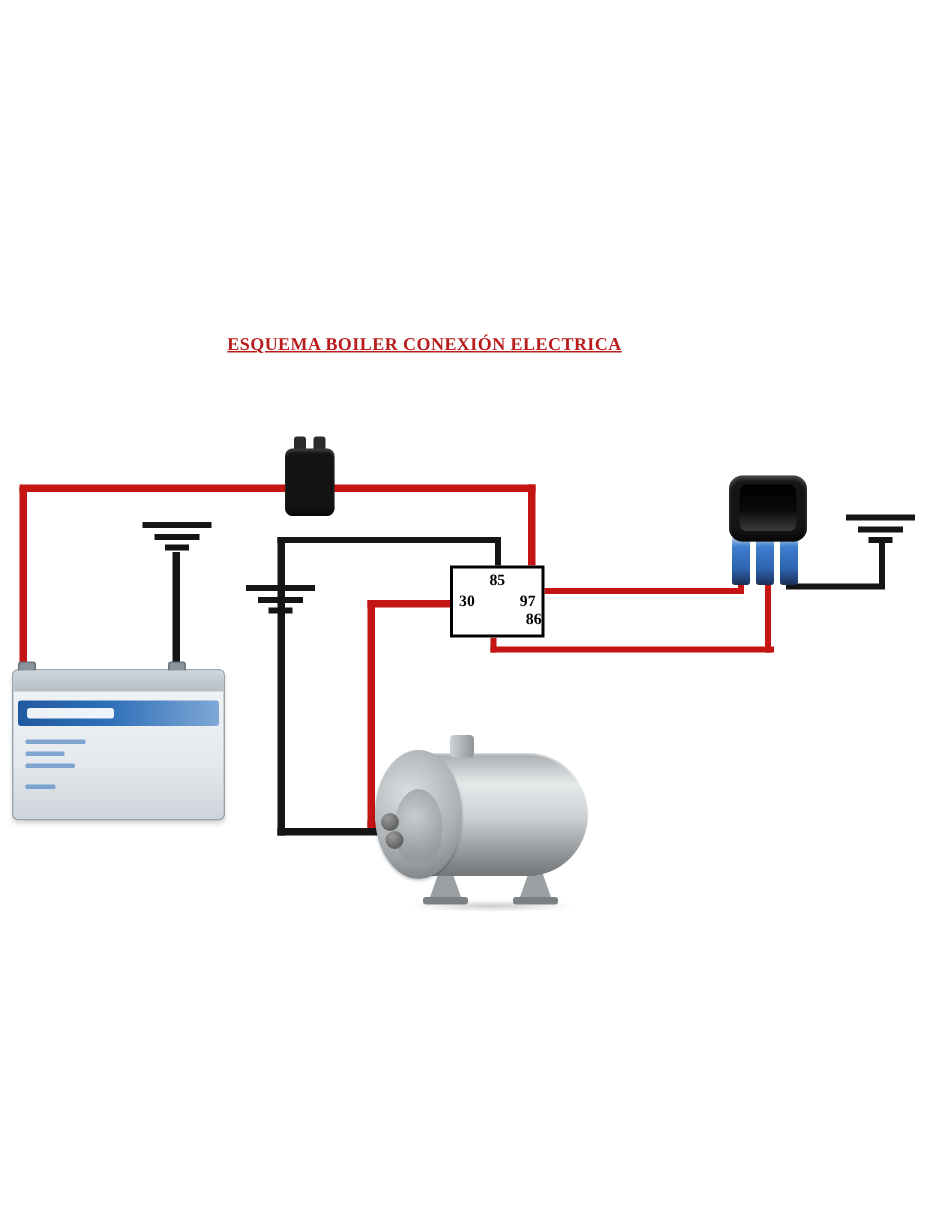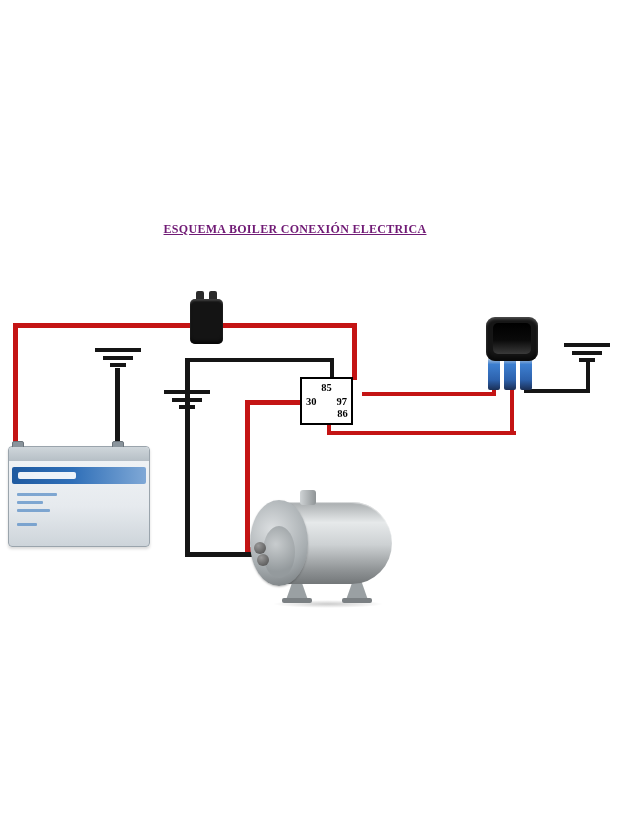--- a/index.html
+++ b/index.html
@@ -1,43 +1,43 @@
 <!DOCTYPE html>
 <html style="--wire-positive: #c41414; --wire-ground: #151515; --terminal-blue: #3d7fd0; --battery-blue: #2f6fb8;"><head>
 <meta charset="utf-8">
 <style>
   html,body{margin:0;padding:0;background:#fff;}
   .canvas{position:relative;width:622px;height:817px;background:#ffffff;overflow:hidden;
           font-family:"Liberation Serif",serif;}
   
-  .title{position:absolute;left:160px;top:222px;width:270px;text-align:center;
-         font:700 12px "Liberation Serif",serif;letter-spacing:.3px;color:#701a75;
+  .title{position:absolute;left:148px;top:222px;width:270px;text-align:center;
+         font:700 12px "Liberation Serif",serif;letter-spacing:.3px;color:#b91c1c;
          text-decoration:underline;}
   
   .wire{position:absolute;}
   .wire.red{background:var(--wire-positive,#c41414);}
   .wire.black{background:var(--wire-ground,#151515);}
   
   .ground{position:absolute;width:46px;height:20px;}
   .gbar{position:absolute;background:var(--wire-ground,#151515);height:4px;}
   .gbar.g1{left:0;top:0;width:46px;}
   .gbar.g2{left:8px;top:8px;width:30px;}
   .gbar.g3{left:15px;top:15px;width:16px;}
   
   .fuse-body{position:absolute;left:190px;top:299px;width:33px;height:45px;background:#141414;
              border-radius:5px;box-shadow:inset 0 2px 2px rgba(255,255,255,.18), inset 0 -3px 3px rgba(0,0,0,.6);}
   .fuse-prong{position:absolute;width:8px;height:11px;background:#2b2b2b;top:291px;border-radius:2px 2px 0 0;}
   
-  .relay{position:absolute;left:300px;top:377px;width:53px;height:48px;background:#fff;
+  .relay{position:absolute;left:300px;top:377px;width:63px;height:48px;background:#fff;
          border:2px solid #000;box-sizing:border-box;}
   .relay-label{position:absolute;font:700 10.5px "Liberation Serif",serif;color:#000;line-height:1;}
   .rl-top{left:0;right:0;top:4px;text-align:center;}
   .rl-left{left:4px;top:18px;}
   .rl-right{right:4px;top:18px;}
-  .rl-bottom{left:0;right:0;bottom:4px;text-align:center;margin-left:32px;}
+  .rl-bottom{left:0;right:0;bottom:4px;text-align:right;margin-left:32px;}
   
   .sw-body{position:absolute;left:486px;top:317px;width:52px;height:44px;background:#161616;
            border-radius:9px;box-shadow:inset 0 2px 3px rgba(255,255,255,.25), inset 0 -4px 5px rgba(0,0,0,.65);}
   .sw-rocker{position:absolute;left:7px;top:6px;right:7px;bottom:7px;border-radius:5px;
              background:linear-gradient(180deg,#000 0%,#0a0a0a 55%,#3a3a3a 100%);}
   .sw-terminal{position:absolute;width:12px;height:32px;top:358px;border-radius:2px;
                background:linear-gradient(180deg,#b9c9da 0%,var(--terminal-blue,#3d7fd0) 20%,#2d62ad 68%,#1b2f55 100%);}
   
   .battery{position:absolute;left:8px;top:446px;width:140px;height:99px;background:linear-gradient(180deg,#f2f5f7 0%,#e6eaee 60%,#cdd4da 100%);
            border:1px solid #9aa4ac;border-radius:4px;box-shadow:0 2px 3px rgba(0,0,0,.15);}

